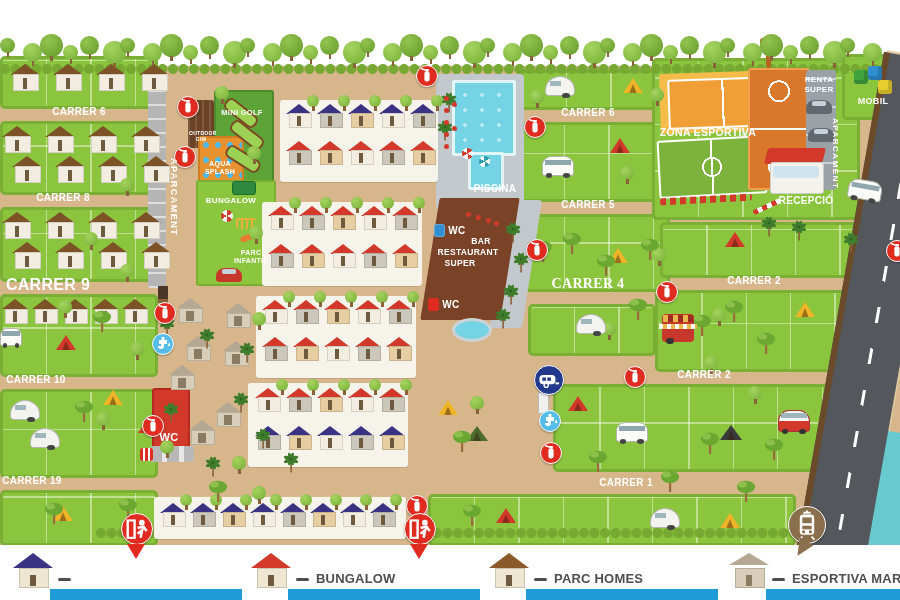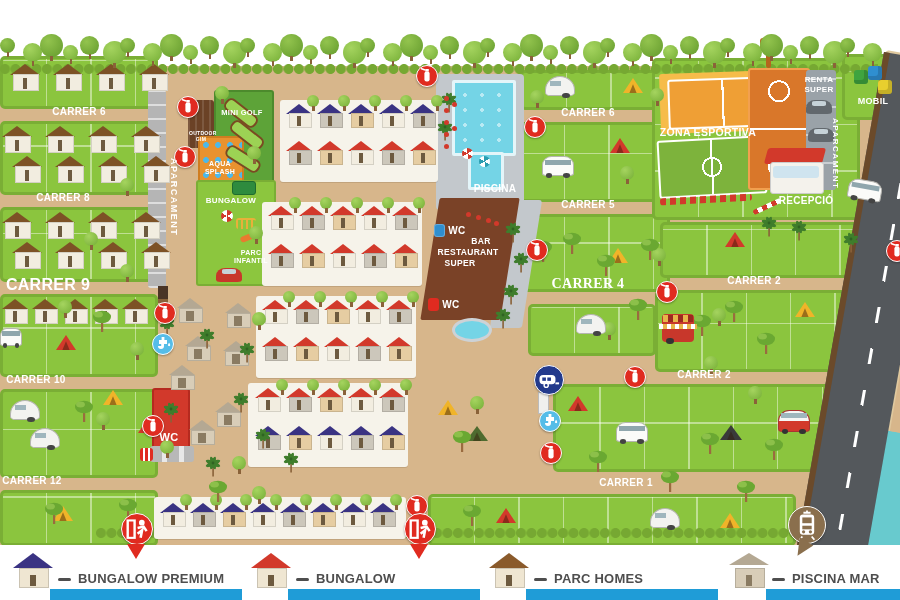--- a/index.html
+++ b/index.html
@@ -109,21 +109,21 @@
   <div class="facility" style="left:878px;top:80px;width:14px;height:14px;background:#e8cf2e;box-shadow:inset -4px -4px 0 rgba(0,0,0,.15);z-index:3;"></div>
 
   <div class="facility" style="left:886px;top:50px;width:70px;height:540px;background:#e0c99f;transform:rotate(10deg);transform-origin:top left;z-index:1;"></div>
   <div class="facility" style="left:884px;top:430px;width:34px;height:130px;background:#68cace;border-left:3px solid rgba(255,255,255,.85);transform:rotate(10deg);transform-origin:top left;z-index:1;"></div>
   <div class="road" style="left:884px;top:52px;width:64px;height:545px;transform:rotate(10deg);"></div>
 
   <div class="lbl" style="left:79px;top:112px;font-size:10px;">CARRER 6</div>
   <div class="lbl" style="left:63px;top:198px;font-size:10px;">CARRER 8</div>
   <div class="lbl" style="left:48px;top:285px;font-size:16px;">CARRER 9</div>
   <div class="lbl" style="left:36px;top:380px;font-size:10px;">CARRER 10</div>
-  <div class="lbl" style="left:32px;top:481px;font-size:10px;">CARRER 12</div>
+  <div class="lbl" style="left:32px;top:481px;font-size:10px;">CARRER 19</div>
   <div class="lbl" style="left:588px;top:113px;font-size:10px;">CARRER 6</div>
   <div class="lbl" style="left:588px;top:205px;font-size:10px;">CARRER 5</div>
   <div class="lbl" style="left:588px;top:284px;font-size:14px;font-family:Liberation Serif, serif;">CARRER 4</div>
   <div class="lbl" style="left:754px;top:281px;font-size:10px;">CARRER 2</div>
   <div class="lbl" style="left:704px;top:375px;font-size:10px;">CARRER 2</div>
   <div class="lbl" style="left:626px;top:483px;font-size:10px;">CARRER 1</div>
 
   <div class="lbl" style="left:242px;top:113px;font-size:7.5px;">MINI GOLF</div>
   <div class="lbl wrap" style="left:220px;top:168px;font-size:7px;width:34px;">AQUA SPLASH</div>
   <div class="lbl" style="left:231px;top:201px;font-size:8px;">BUNGALOW</div>
@@ -1167,21 +1167,20 @@
 
   <div class="strip-top"></div>
 
   <div class="strip-bottom">
     <div class="legend-house" style="left: 12px; top: 6px; --roof: #3a3383;">
         <div class="lroof"></div>
         <div class="lbody"></div>
         <div class="ldoor"></div>
       </div>
     <div class="legend-dash" style="left:58px;"></div>
-    <div class="legend-label" style="left:78px;">BUNGALOW PREMIUM</div>
     <div class="legend-bar" style="left: 50px; width: 192px; background: rgb(31, 156, 215);"></div>
 
     <div class="legend-house" style="left: 250px; top: 6px; --roof: #d2392b;">
         <div class="lroof"></div>
         <div class="lbody"></div>
         <div class="ldoor"></div>
       </div>
     <div class="legend-dash" style="left:296px;"></div>
     <div class="legend-label" style="left:316px;">BUNGALOW</div>
     <div class="legend-bar" style="left: 288px; width: 192px; background: rgb(31, 156, 215);"></div>
@@ -1194,16 +1193,16 @@
     <div class="legend-dash" style="left:534px;"></div>
     <div class="legend-label" style="left:554px;">PARC HOMES</div>
     <div class="legend-bar" style="left: 526px; width: 192px; background: rgb(31, 156, 215);"></div>
 
     <div class="legend-house" style="left: 728px; top: 6px; --roof: #b4a893;">
         <div class="lroof" style="border-bottom-width:12px;"></div>
         <div class="lbody" style="background:#d8cdb8;"></div>
         <div class="ldoor" style="background:#8a7b62;"></div>
       </div>
     <div class="legend-dash" style="left:772px;"></div>
-    <div class="legend-label" style="left:792px;">PISCINA MAR</div>
+    <div class="legend-label" style="left:792px;">ESPORTIVA MAR</div>
     <div class="legend-bar" style="left: 766px; width: 134px; background: rgb(31, 156, 215);"></div>
   </div>
 </div>
 
 </body></html>

